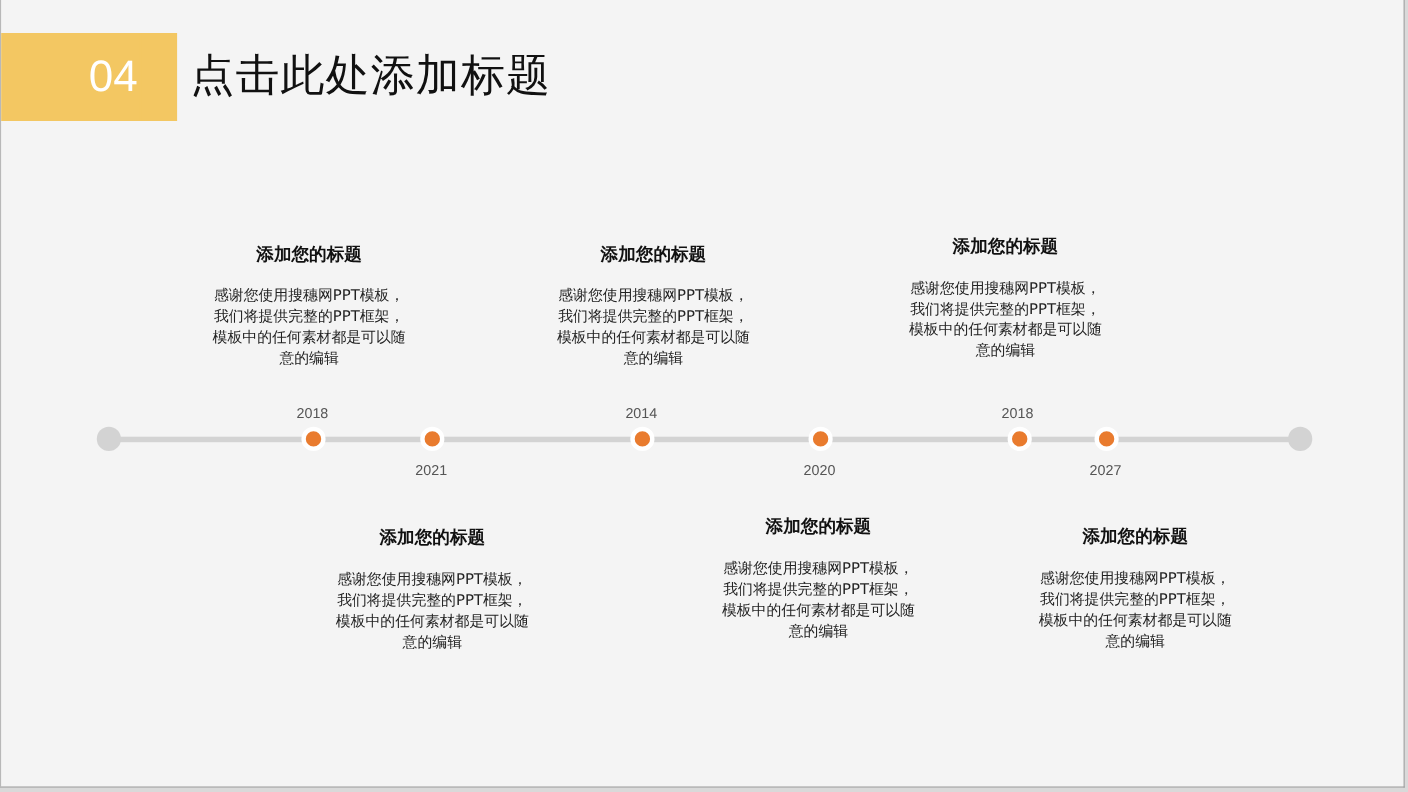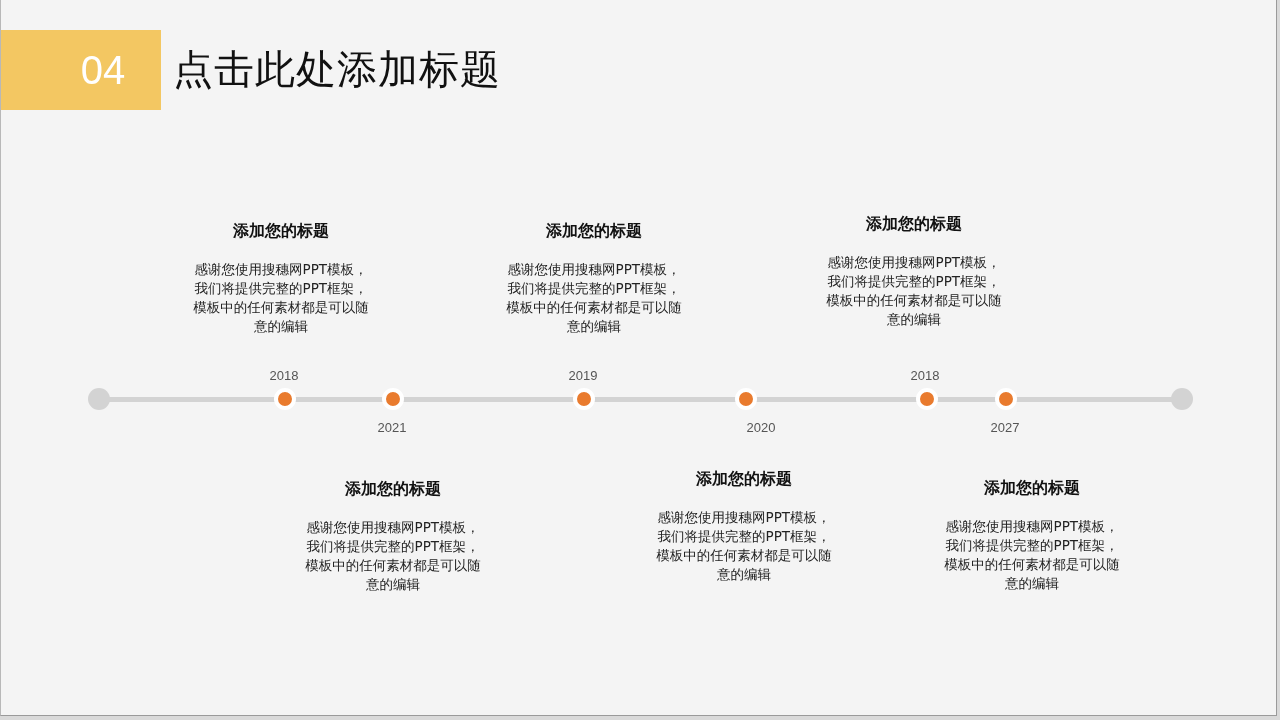--- a/index.html
+++ b/index.html
@@ -97,22 +97,22 @@
 
   <div class="dot" style="left:284px"></div>
   <div class="dot" style="left:392px"></div>
   <div class="dot" style="left:583px"></div>
   <div class="dot" style="left:745px"></div>
   <div class="dot" style="left:926px"></div>
   <div class="dot" style="left:1005px"></div>
 
   <div class="year" style="left:283px; top:368px">2018</div>
   <div class="year" style="left:391px; top:420px">2021</div>
-  <div class="year" style="left:582px; top:368px">2019</div>
-  <div class="year" style="left:760px; top:420px">2020</div>
+  <div class="year" style="left:582px; top:368px">2014</div>
+  <div class="year" style="left:744px; top:420px">2020</div>
   <div class="year" style="left:924px; top:368px">2018</div>
   <div class="year" style="left:1004px; top:420px">2027</div>
 
   <div class="card" style="left:280px; top:218px">
     <div class="card-title">添加您的标题</div>
     <div class="card-body">感谢您使用搜穗网PPT模板，我们将提供完整的PPT框架，模板中的任何素材都是可以随意的编辑</div>
   </div>
   <div class="card" style="left:593px; top:218px">
     <div class="card-title">添加您的标题</div>
     <div class="card-body">感谢您使用搜穗网PPT模板，我们将提供完整的PPT框架，模板中的任何素材都是可以随意的编辑</div>

